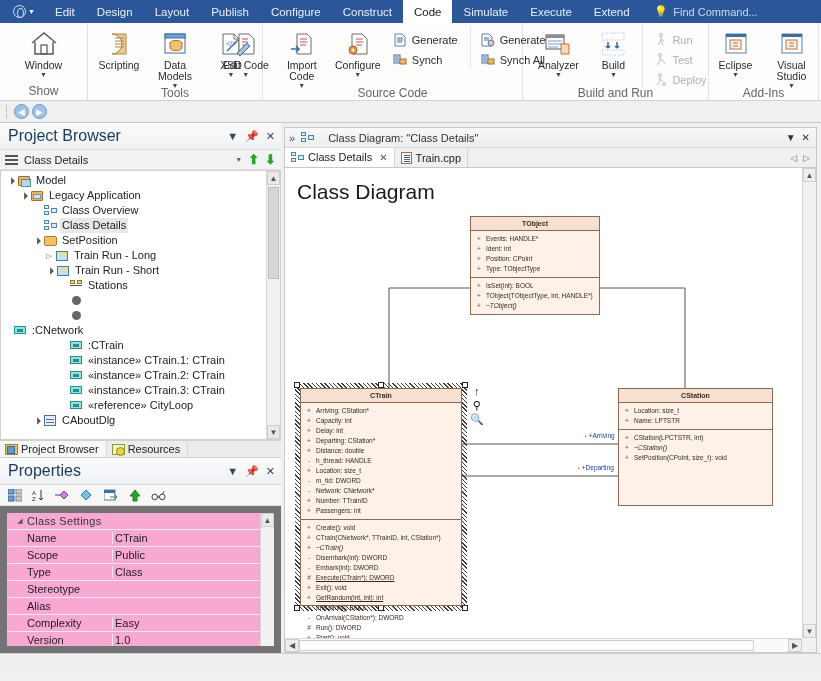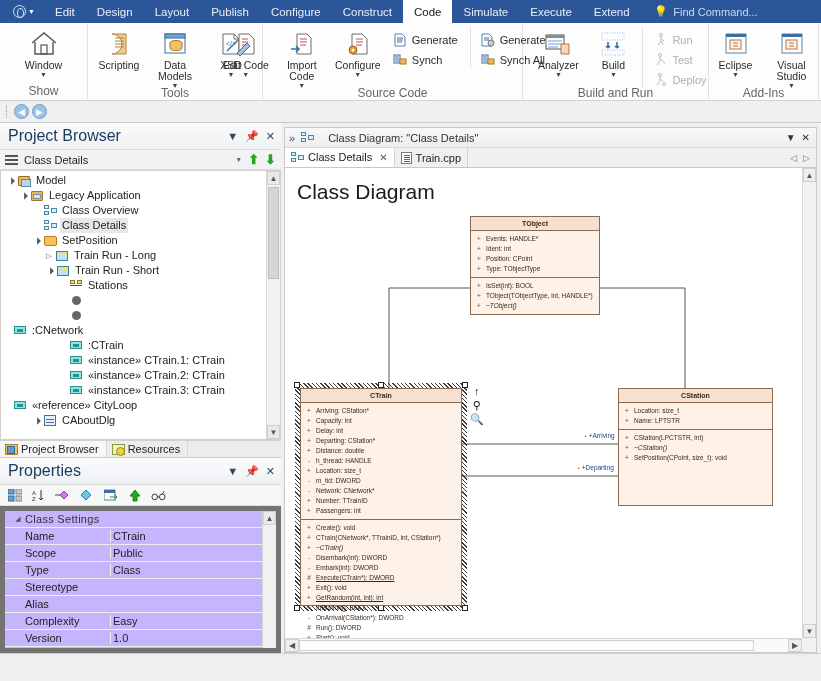--- a/index.html
+++ b/index.html
@@ -176,21 +176,21 @@
   .dock-tab .ic { width:13px;height:11px; }
   .ic-pb{width:13px;height:11px;background:#f5c15a;border:1px solid #b5801f;position:relative;}
   .ic-pb::before{content:"";position:absolute;left:1px;top:1px;width:6px;height:6px;background:#5a9bd5;border:1px solid #2d6ca2;}
   .ic-res{width:13px;height:11px;background:#eef5c0;border:1px solid #8a9a3a;position:relative;}
   .ic-res::before{content:"";position:absolute;left:3px;top:2px;width:7px;height:7px;background:#f2d23a;border-radius:50%;border:1px solid #9a8420;}
 
   
   .props { height: 196px; border-top: 1px solid #d0d0d0; display:flex; flex-direction:column; background:#f7f7f7;}
   .props-toolbar { height:21px; display:flex; align-items:center; gap:9px; padding:0 7px; border-bottom:1px solid #e0e0e0;}
   .pt-ic { width:15px; height:14px; display:flex;align-items:center;justify-content:center; font-size:11px; }
-  .props-body { flex:1; background:#c4b5fd; border:5px solid #737373; position:relative; overflow:hidden;}
+  .props-body { flex:1; background:#f9a8d4; border:7px solid #737373; position:relative; overflow:hidden;}
   .prow { display:flex; height:17px; align-items:center; border-bottom:1px solid #ededed; font-size:11px;}
   .prow .k { width: 105px; padding-left: 20px; color:#222; }
   .prow .v { flex:1; color:#222; padding-left:2px; border-left:1px solid #ededed;}
   .pgroup { display:flex; align-items:center; height:17px; font-size:11px; color:#333; padding-left:6px; border-bottom:1px solid #ededed; letter-spacing:.3px;}
   .pgroup .tw{width:14px;}
 
   
   .rightdock { flex: 1; display: flex; flex-direction: column; background: #f0f0f0; padding: 4px 4px 0 3px;}
   .diag-panel { flex:1; display:flex; flex-direction:column; border:1px solid #c9c9c9; background:#fff; }
   .diag-caption {
@@ -666,21 +666,21 @@
               <div class="trow" style="padding-left: 56px;">
                 <span class="tw"></span>
                 <span class="ticon">
                   <span class="ic-lifeline">
                     <span class="bx"></span>
                     <span class="in"></span>
                   </span>
                 </span>
                 <span class="lab">«instance» CTrain.3: CTrain</span>
               </div>
-              <div class="trow" style="">
+              <div class="trow" style="padding-left: 56px;">
                 <span class="tw"></span>
                 <span class="ticon">
                   <span class="ic-lifeline">
                     <span class="bx"></span>
                     <span class="in"></span>
                   </span>
                 </span>
                 <span class="lab">«reference» CityLoop</span>
               </div>
               <div class="trow" style="padding-left: 30px;">

